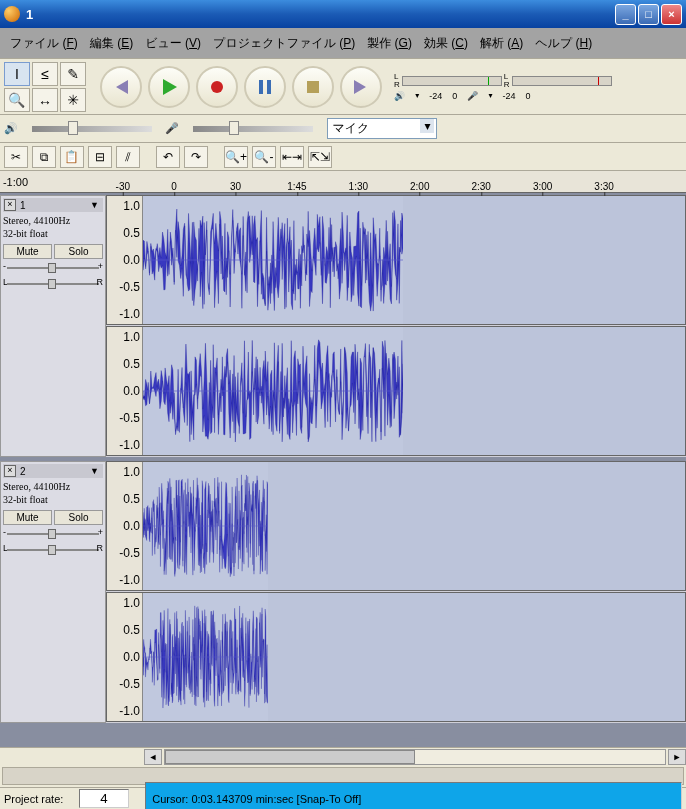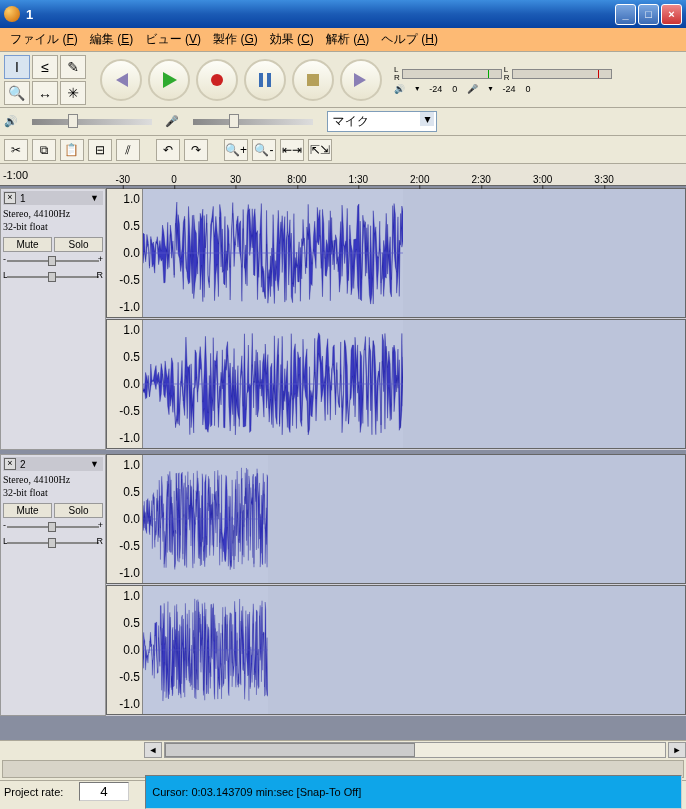--- a/index.html
+++ b/index.html
@@ -4,21 +4,21 @@
 <style>
 * { box-sizing: border-box; margin: 0; padding: 0; }
 body { font-family: "MS Sans Serif", Tahoma, sans-serif; font-size: 11px; background: #ece9d8; width: 686px; height: 809px; overflow: hidden; }
 .titlebar { background: linear-gradient(to bottom, #3c8cde 0%, #1b5bb5 50%, #0842a0 100%); height: 28px; display: flex; align-items: center; padding: 0 4px; color: white; }
 .titlebar .icon { width: 16px; height: 16px; background: radial-gradient(circle at 30% 30%, #ffcc66, #cc6600); border-radius: 50%; margin-right: 6px; }
 .titlebar .title { flex: 1; font-size: 13px; font-weight: bold; }
 .winbtn { width: 21px; height: 21px; margin-left: 2px; border: 1px solid #fff; border-radius: 3px; font-size: 11px; font-weight: bold; display: flex; align-items: center; justify-content: center; font-family: Arial; }
 .minbtn { background: linear-gradient(#7ba7e0,#3b6bb5); color: white; }
 .maxbtn { background: linear-gradient(#7ba7e0,#3b6bb5); color: white; }
 .closebtn { background: linear-gradient(#e88,#c33); color: white; }
-.menubar { background: #fdba74; height: 24px; display: flex; align-items: center; padding: 2px 4px; border-bottom: 1px solid #aca899; font-size: 12px; }
+.menubar { background: #a3a3a3; height: 31px; display: flex; align-items: center; padding: 2px 4px; border-bottom: 1px solid #aca899; font-size: 12px; }
 .menubar .mitem { padding: 2px 6px; cursor: default; }
 .menubar .mitem u { text-decoration: underline; }
 .toolbar1 { background: #ece9d8; height: 56px; display: flex; align-items: center; border-bottom: 1px solid #aca899; padding: 0 4px; }
 .tool-group { display: inline-flex; flex-wrap: wrap; width: 88px; gap: 2px; margin-right: 8px; }
 .tool-btn { width: 26px; height: 24px; border: 1px solid #aca899; background: #f5f3e9; display: flex; align-items: center; justify-content: center; font-size: 14px; }
 .tool-btn.active { background: #d8e4f0; border-color: #7a9ccf; }
 .transport { display: flex; gap: 6px; margin-right: 12px; }
 .tbtn { width: 42px; height: 42px; border-radius: 50%; border: 2px solid #cfcab5; background: linear-gradient(#fdfdf7,#e9e5d0); display: flex; align-items: center; justify-content: center; }
 .meters { flex: 1; display: flex; flex-direction: column; gap: 2px; font-size: 9px; align-items: flex-start; }
 .meter-row { display: flex; align-items: center; gap: 2px; }
@@ -75,20 +75,21 @@
   <div class="title">1</div>
   <div class="winbtn minbtn">_</div>
   <div class="winbtn maxbtn">□</div>
   <div class="winbtn closebtn">×</div>
 </div>
 
 <div class="menubar">
   <div class="mitem"><span>ファイル</span> (<u>F</u>)</div>
   <div class="mitem"><span>編集</span> (<u>E</u>)</div>
   <div class="mitem"><span>ビュー</span> (<u>V</u>)</div>
+  <div class="mitem"><span>プロジェクトファイル</span> (<u>P</u>)</div>
   <div class="mitem"><span>製作</span> (<u>G</u>)</div>
   <div class="mitem"><span>効果</span> (<u>C</u>)</div>
   <div class="mitem"><span>解析</span> (<u>A</u>)</div>
   <div class="mitem"><span>ヘルプ</span> (<u>H</u>)</div>
 </div>
 
 <div class="toolbar1">
   <div class="tool-group">
     <div class="tool-btn active">I</div>
     <div class="tool-btn">≤</div>
@@ -183,21 +184,21 @@
   <div class="tb3-btn">⇤⇥</div>
   <div class="tb3-btn">⇱⇲</div>
 </div>
 
 <div class="ruler">
   <div style="width:30px;text-align:right;padding-right:2px;align-self:center">-1:00</div>
   <div class="ruler-inner">
     <div class="ruler-tick" style="left:-10%">-30</div>
     <div class="ruler-tick" style="left:0%">0</div>
     <div class="ruler-tick" style="left:12%">30</div>
-    <div class="ruler-tick" style="left:24%">8:00</div>
+    <div class="ruler-tick" style="left:24%">1:45</div>
     <div class="ruler-tick" style="left:36%">1:30</div>
     <div class="ruler-tick" style="left:48%">2:00</div>
     <div class="ruler-tick" style="left:60%">2:30</div>
     <div class="ruler-tick" style="left:72%">3:00</div>
     <div class="ruler-tick" style="left:84%">3:30</div>
   </div>
 </div>
 
 <div class="tracks">
 

